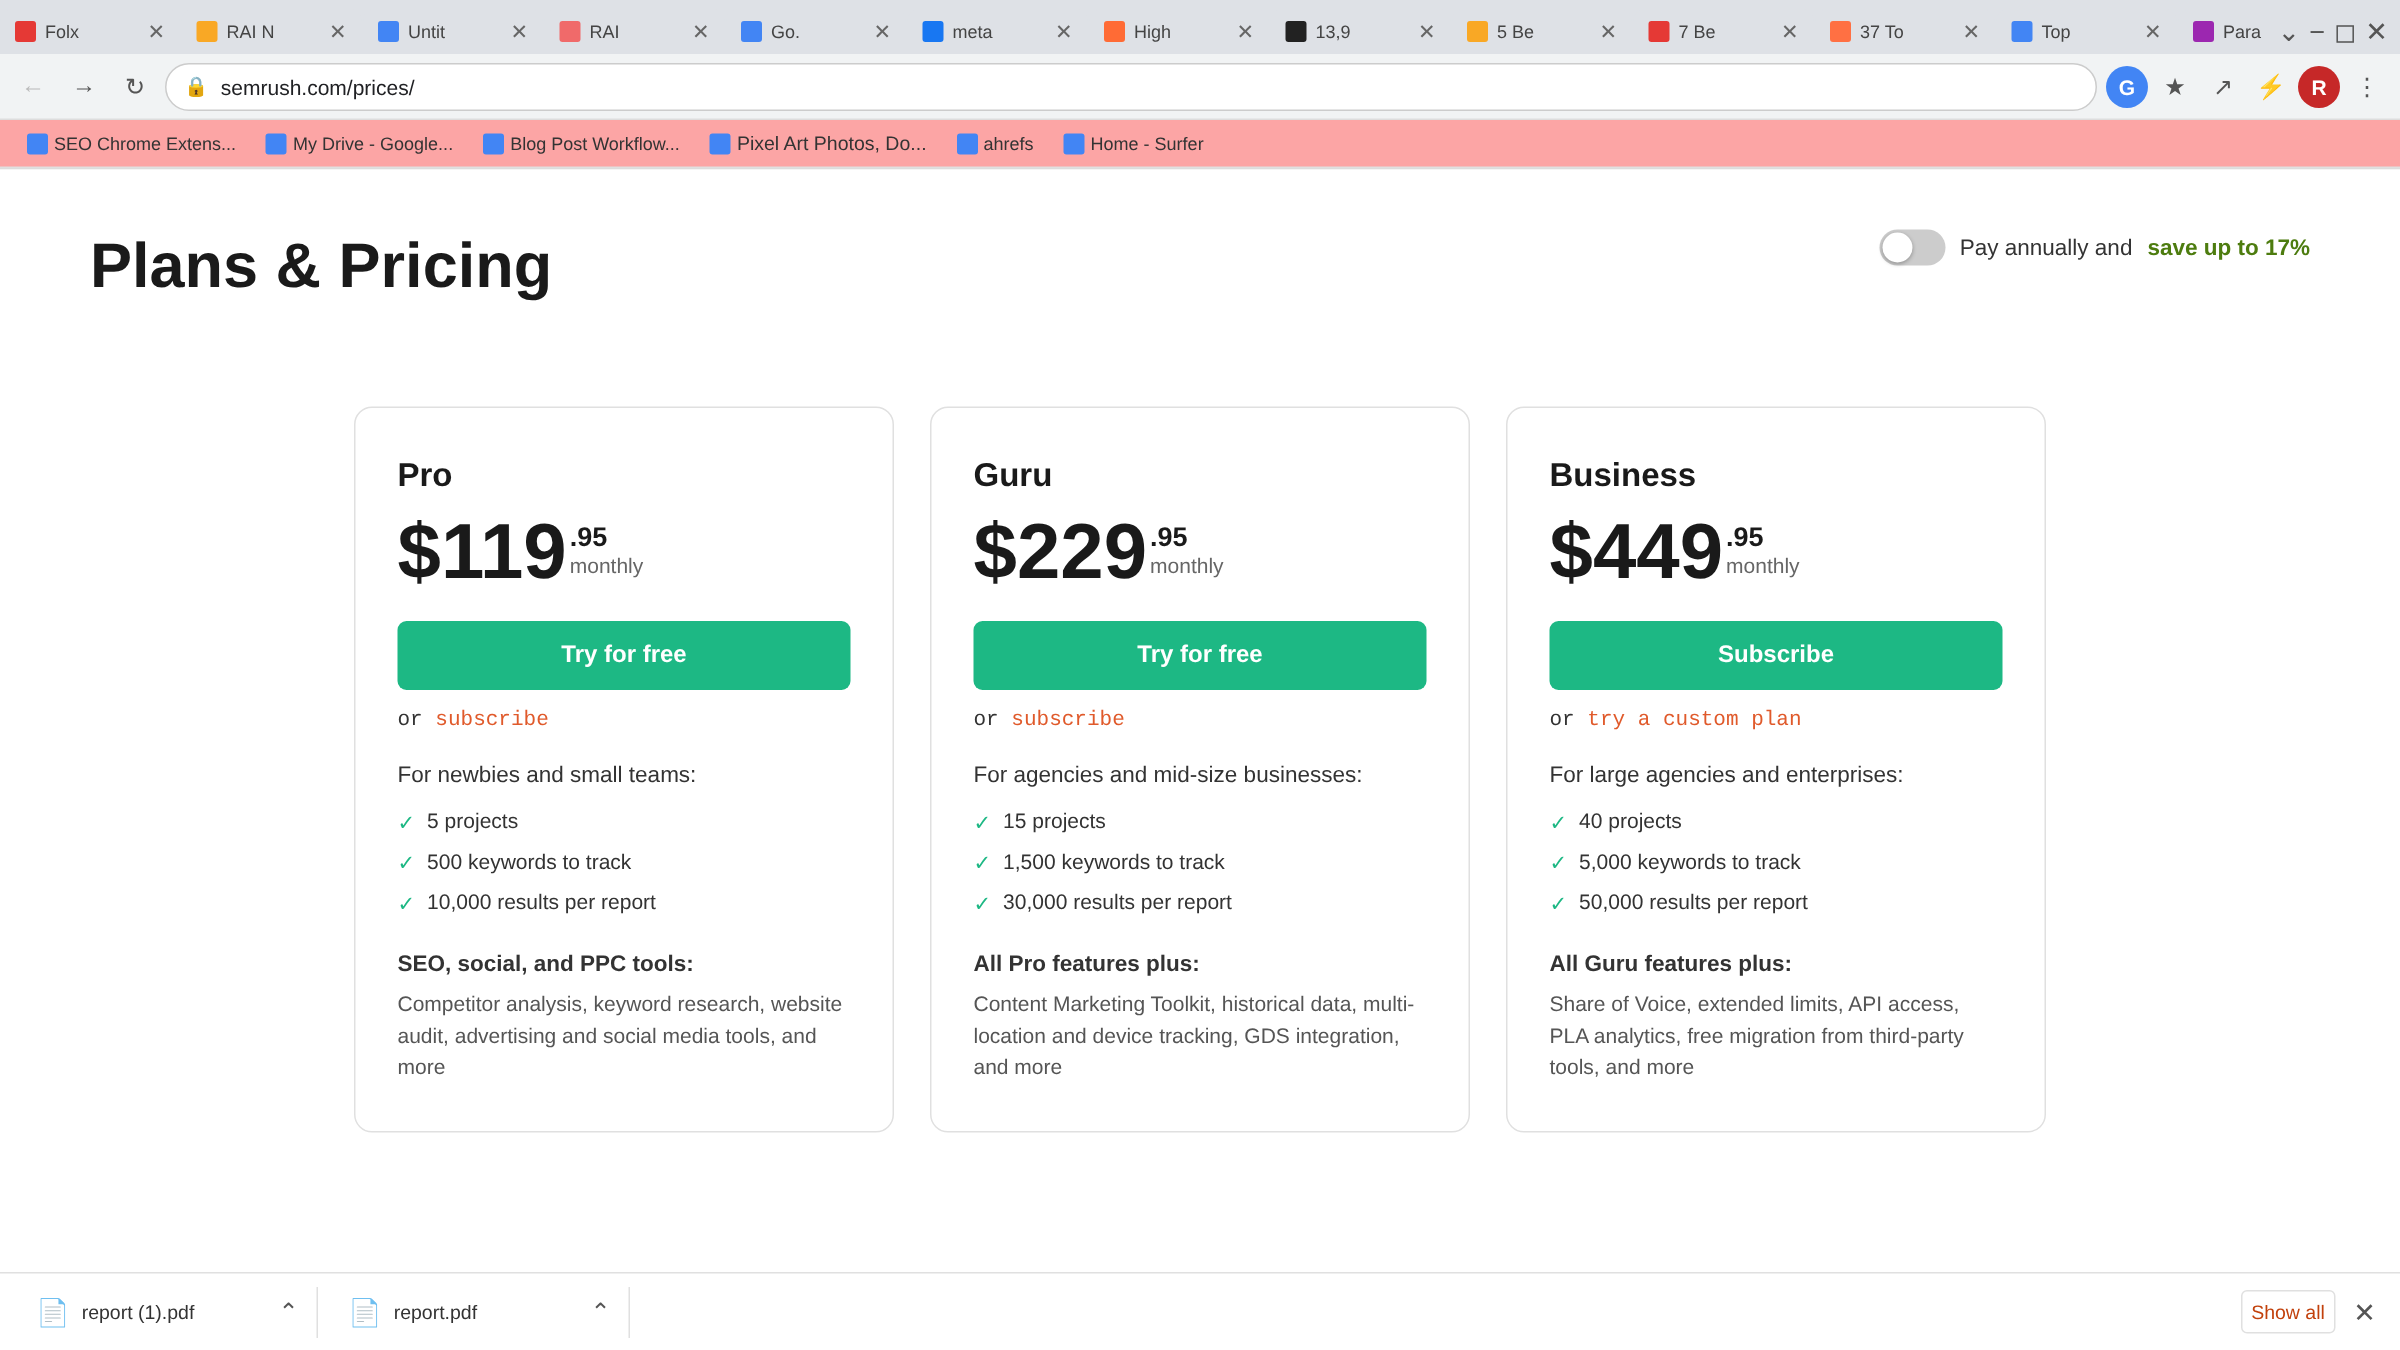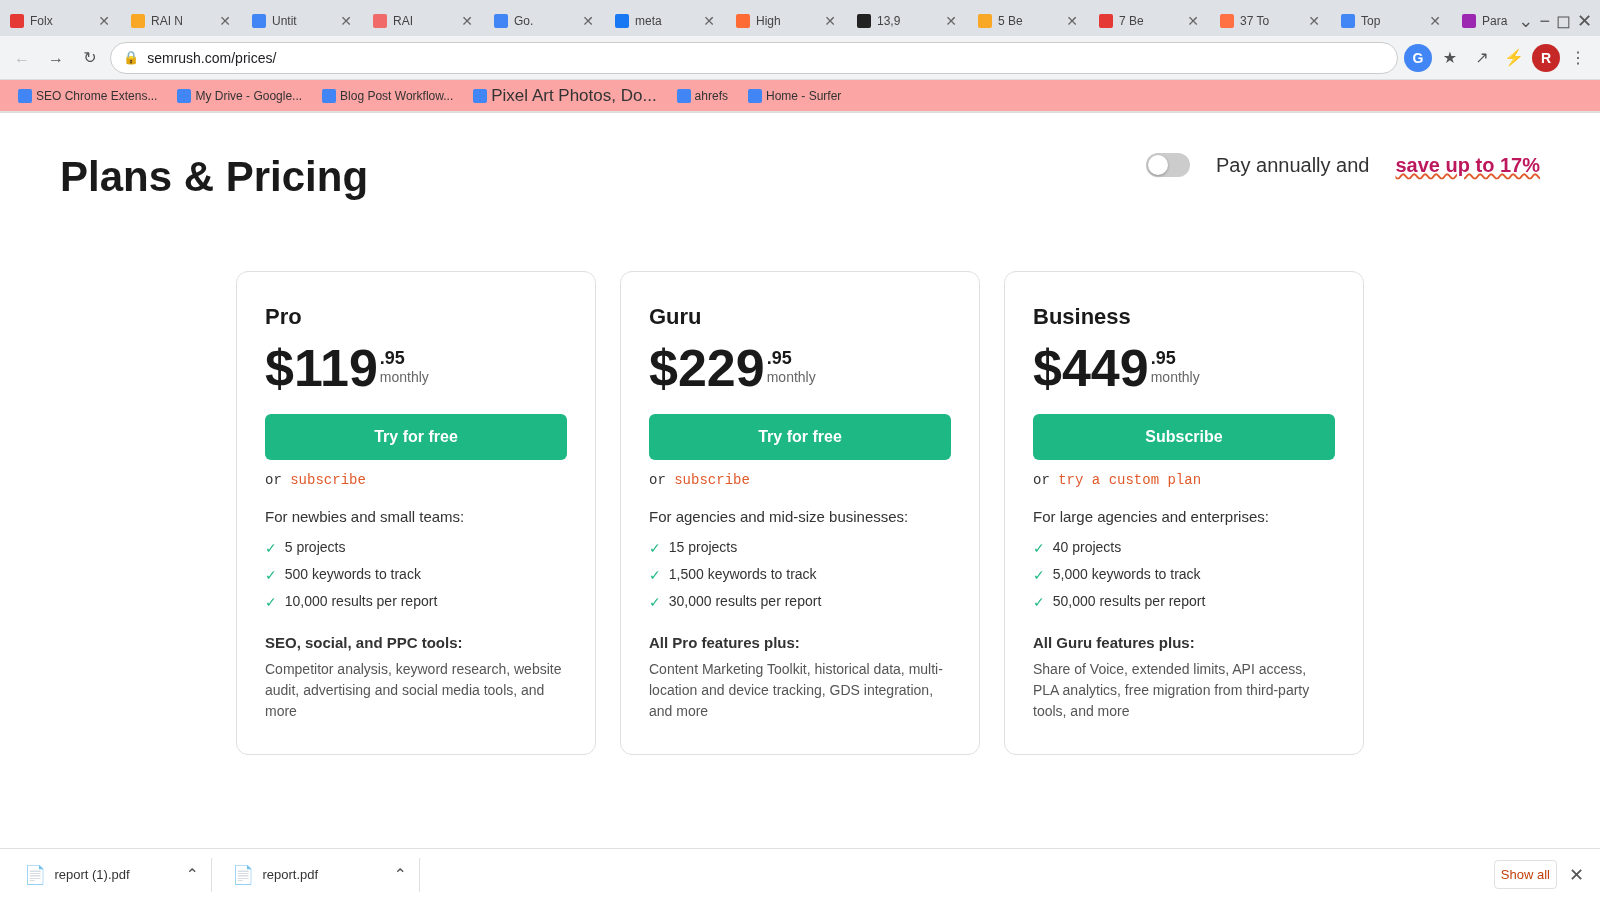--- a/index.html
+++ b/index.html
@@ -32,24 +32,24 @@
     .bookmark-item { display: flex; align-items: center; gap: 4px; padding: 2px 8px; border-radius: 4px; cursor: pointer; font-size: 12px; color: #333; white-space: nowrap; }
     .bookmark-favicon { width: 14px; height: 14px; }
 
     
     .page-content { background: #fff; padding: 40px 60px; height: calc(900px - 36px - 44px - 32px - 60px); overflow-y: auto; }
 
     
     .page-title { font-size: 42px; font-weight: 700; color: #1a1a1a; margin-bottom: 30px; }
 
     
-    .toggle-row { display: flex; align-items: center; justify-content: flex-end; margin-bottom: 40px; gap: 26px; font-size: 20px; color: #333; }
+    .toggle-row { display: flex; align-items: center; justify-content: flex-end; margin-bottom: 40px; gap: 10px; font-size: 15px; color: #333; }
     .toggle-switch { width: 44px; height: 24px; background: #ccc; border-radius: 12px; position: relative; cursor: pointer; flex-shrink: 0; }
     .toggle-knob { width: 20px; height: 20px; background: #fff; border-radius: 50%; position: absolute; top: 2px; left: 2px; box-shadow: 0 1px 3px rgba(0,0,0,0.3); }
-    .save-text { color: #be185d; font-weight: 600; text-decoration: underline; text-decoration-color: #e05a2b; text-decoration-style: wavy; text-align: right; }
+    .save-text { color: #4d7c0f; font-weight: 600; text-decoration-color: #e05a2b; text-decoration-style: wavy; text-align: right; }
 
     
     .pricing-cards { display: flex; gap: 24px; justify-content: center; }
     .pricing-card { background: #fff; border: 1px solid #e0e0e0; border-radius: 12px; padding: 32px 28px; flex: 1; max-width: 360px; min-width: 300px; }
 
     .plan-name { font-size: 22px; font-weight: 700; color: #1a1a1a; margin-bottom: 12px; }
     .price-row { display: flex; align-items: flex-start; margin-bottom: 20px; }
     .price-main { font-size: 52px; font-weight: 700; color: #1a1a1a; line-height: 1; }
     .price-cents-block { display: flex; flex-direction: column; margin-left: 2px; padding-top: 6px; }
     .price-cents { font-size: 18px; font-weight: 600; color: #1a1a1a; }
@@ -187,21 +187,21 @@
       <div class="bookmark-item">
         <div class="bookmark-favicon" style="width:14px;height:14px;background:#4285f4;border-radius:2px;flex-shrink:0;"></div>
         <span style="font-size:12px;">My Drive - Google...</span>
       </div>
       <div class="bookmark-item">
         <div class="bookmark-favicon" style="width:14px;height:14px;background:#4285f4;border-radius:2px;flex-shrink:0;"></div>
         <span style="font-size:12px;">Blog Post Workflow...</span>
       </div>
       <div class="bookmark-item">
         <div class="bookmark-favicon" style="width:14px;height:14px;background:#4285f4;border-radius:2px;flex-shrink:0;"></div>
-        <span style="font-size:17px;">Pixel Art Photos, Do...</span>
+        <span style="font-size:13px;">Pixel Art Photos, Do...</span>
       </div>
       <div class="bookmark-item">
         <div class="bookmark-favicon" style="width:14px;height:14px;background:#4285f4;border-radius:2px;flex-shrink:0;"></div>
         <span style="font-size:12px;">ahrefs</span>
       </div>
       <div class="bookmark-item">
         <div class="bookmark-favicon" style="width:14px;height:14px;background:#4285f4;border-radius:2px;flex-shrink:0;"></div>
         <span style="font-size:12px;">Home - Surfer</span>
       </div>
     </div>

